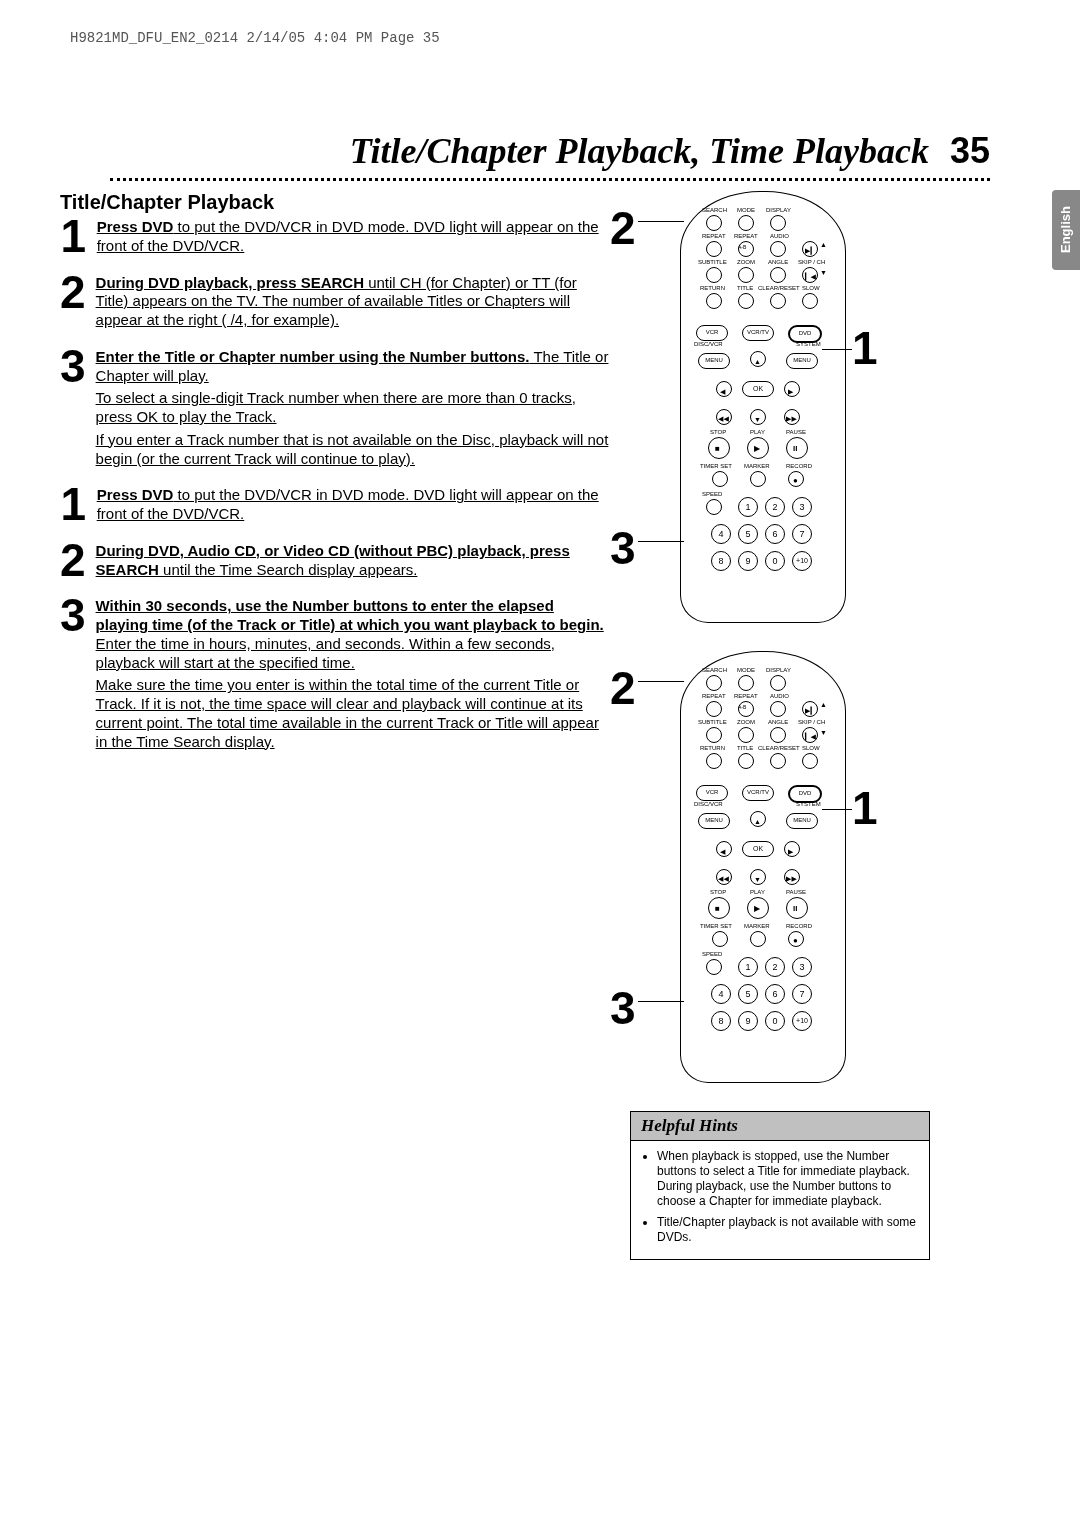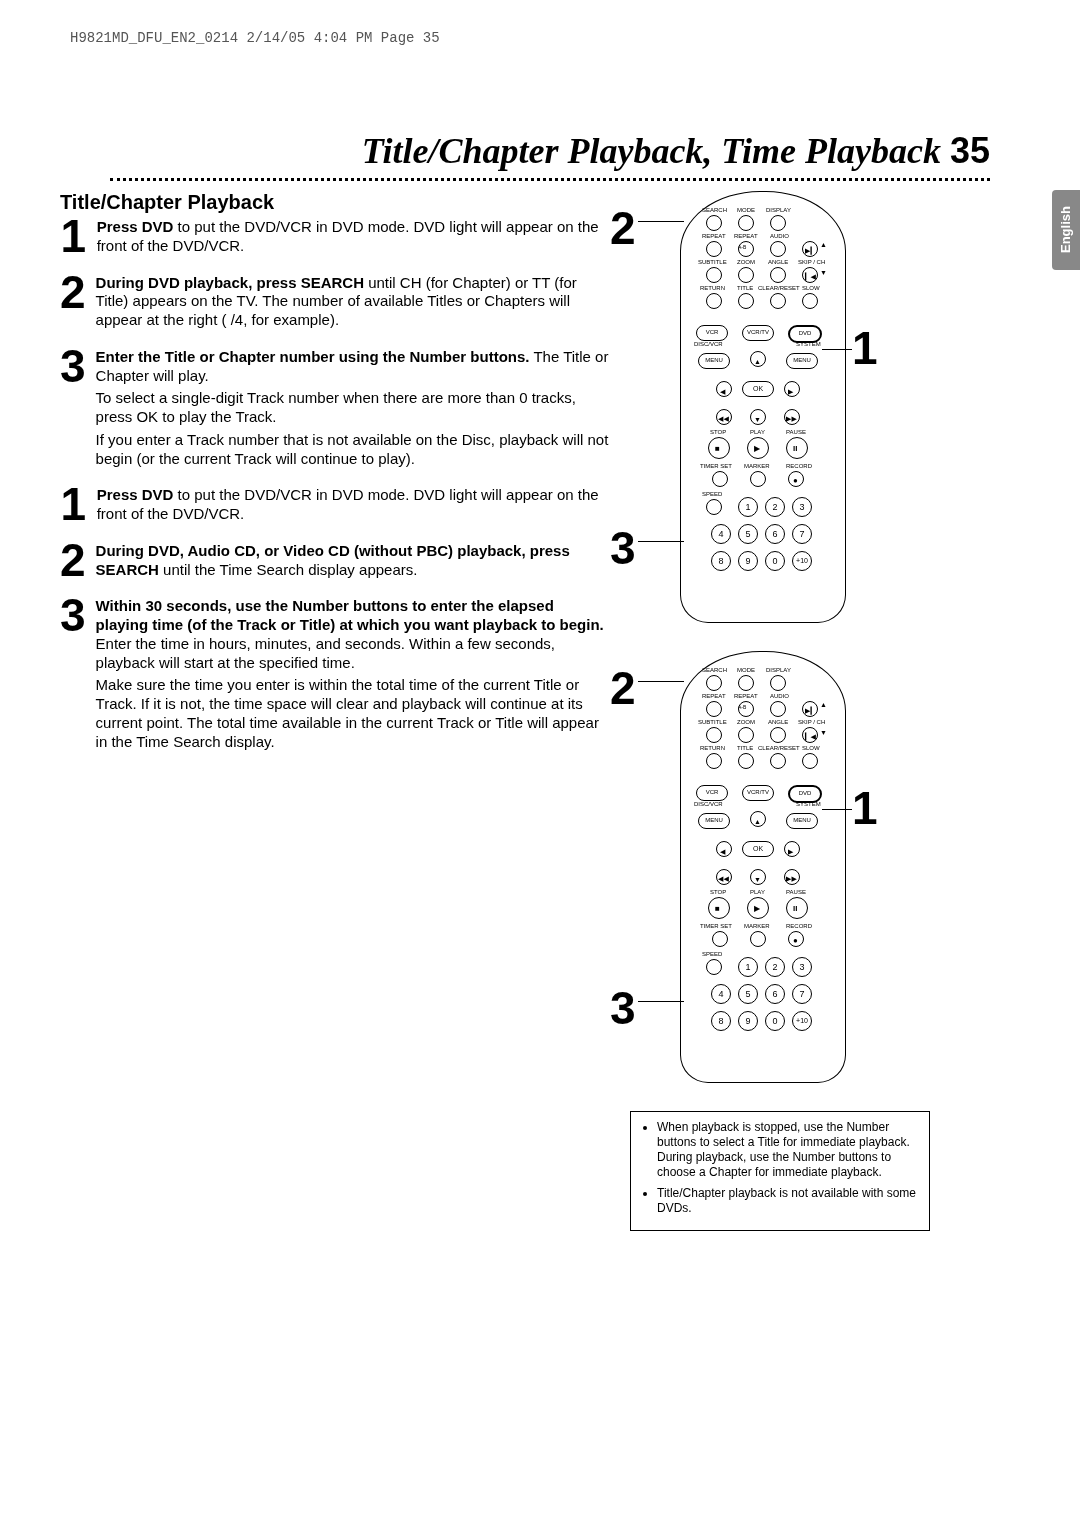--- a/index.html
+++ b/index.html
@@ -30,20 +30,21 @@
     font-family: Georgia, 'Times New Roman', serif;
     font-style: italic;
     font-weight: bold;
     font-size: 36px;
     text-align: right;
     margin: 70px 50px 6px 0;
   }
   .page-num {
     font-style: normal;
     font-family: Arial, sans-serif;
+    margin-left: 12px;
   }
   .dots {
     width: calc(100% - 100px);
     margin: 0 auto 10px;
     border-bottom: 3px dotted #000;
   }
   .content {
     display: flex;
     gap: 20px;
   }
@@ -69,20 +70,21 @@
     font-family: Arial, sans-serif;
     font-weight: bold;
     font-size: 46px;
     line-height: 0.8;
     width: 34px;
     text-align: center;
   }
   .step-body {
     font-size: 15px;
     line-height: 1.25;
+    text-decoration: underline;
   }
   .step-body p {
     margin: 0 0 4px 0;
   }
   .note-indent {
     margin-left: 20px;
   }
   .screen-row {
     display: flex;
     gap: 20px;
@@ -481,20 +483,21 @@
         <div class="num-key" style="left:108px; top:333px;">5</div>
         <div class="num-key" style="left:135px; top:333px;">6</div>
         <div class="num-key" style="left:162px; top:333px;">7</div>
         <div class="num-key" style="left:81px;  top:360px;">8</div>
         <div class="num-key" style="left:108px; top:360px;">9</div>
         <div class="num-key" style="left:135px; top:360px;">0</div>
         <div class="num-key" style="left:162px; top:360px; font-size:7px;">+10</div>
       </div>
 
       <div class="hints-box">
+        <div class="hints-title">Helpful Hints</div>
         <div class="hints-body">
           <ul>
             <li>When playback is stopped, use the Number buttons to select a Title for immediate playback. During playback, use the Number buttons to choose a Chapter for immediate playback.</li>
             <li>Title/Chapter playback is not available with some DVDs.</li>
           </ul>
         </div>
       </div>
 
     </div>
   </div>

